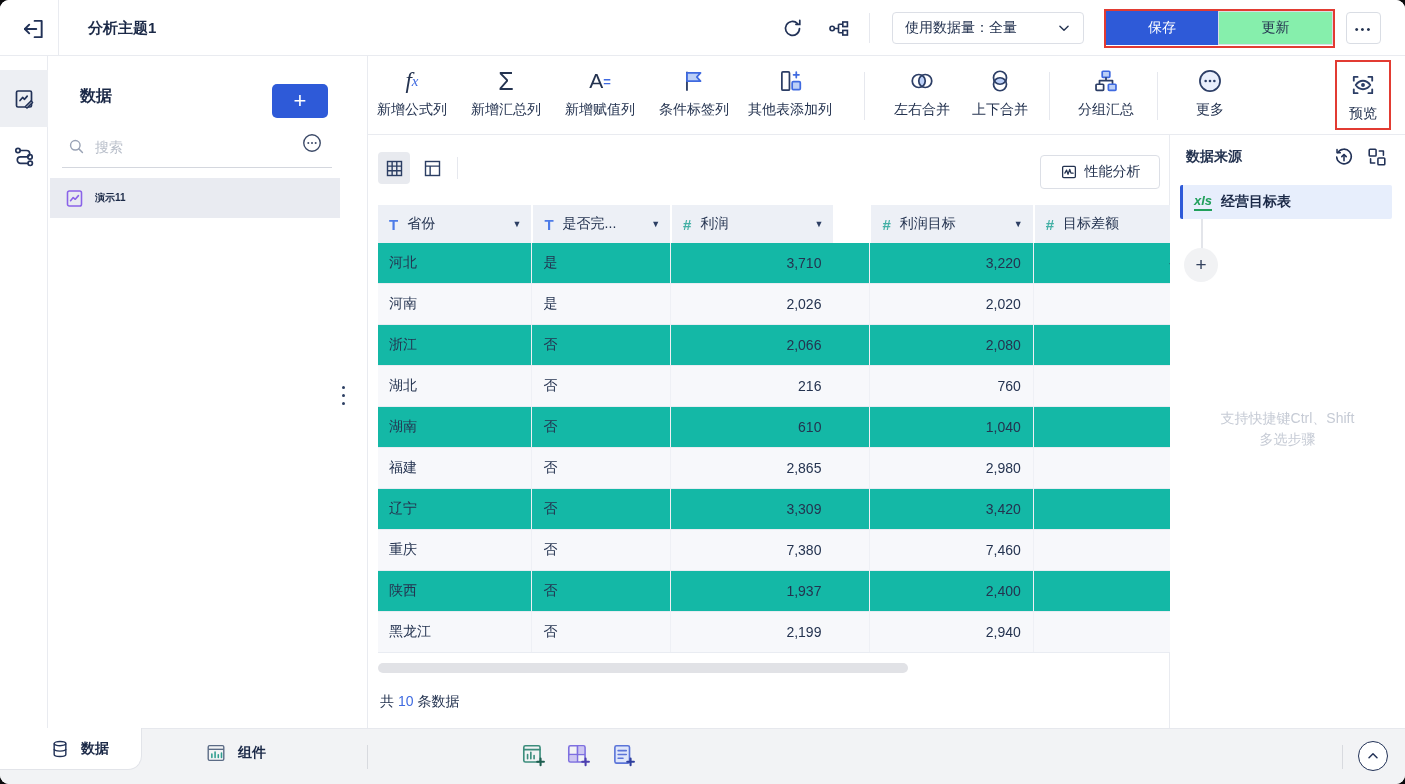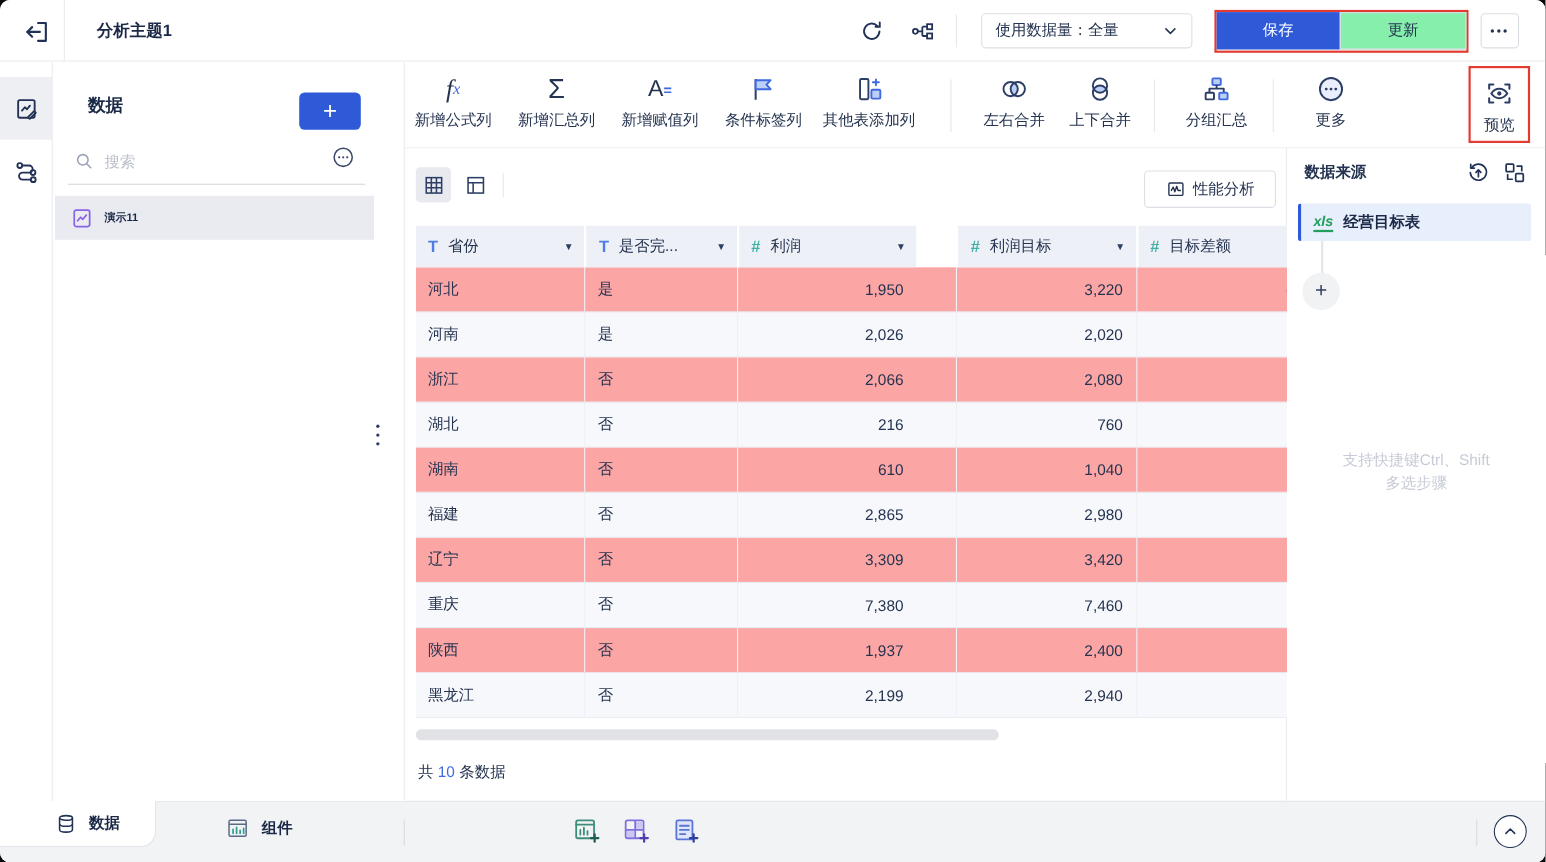--- a/index.html
+++ b/index.html
@@ -120,21 +120,21 @@
     background:#edf0f6; display:flex; align-items:center; height:38px;
     font-size:14px; color:#243350; cursor:pointer;
   }
   .th + .th { border-left:2px solid #fff; }
   .type-ic { margin:0 9px 0 11px; font-weight:700; }
   .type-ic.txt::before { content:"T"; color:#4e7ce8; font-size:15px; }
   .type-ic.num::before { content:"#"; color:#43b0a5; font-size:15px; }
   .th .spacer { flex:1; }
   .th .caret { margin-right:10px; font-size:9px; color:#2c3e63; }
   .th .caret::before { content:"▼"; }
-  .trow { display:flex; height:41px; border-bottom:1px solid #e9ecf2; background:#fca5a5; }
+  .trow { display:flex; height:41px; border-bottom:1px solid #e9ecf2; background:#14b8a6; }
   .trow:nth-child(even) { background:#f7f8fb; }
   .cell { display:flex; align-items:center; font-size:14px; color:#243350; height:100%; }
   .cell + .cell { border-left:1px solid #eef0f5; }
   .c0 { width:155px; } .c1 { width:140px; } .c2 { width:165px; } .c3 { width:165px;margin-left:36px; } .c4 { width:180px; }
   .cell.t { padding-left:11px; }
   .cell.n { justify-content:flex-end; padding-right:12px; }
   .cell.c4 { padding-right:14px; }
 
   .hscroll { position:absolute; left:10px; top:528px; width:530px; height:10px; border-radius:5px; background:#e1e2e6; cursor:pointer; }
   .tbl-footer { position:absolute; left:12px; top:558px; font-size:14px; color:#243350; }
@@ -457,21 +457,21 @@
           <div class="th c4">
             <span class="type-ic num"></span>
             <span>目标差额</span>
             <span class="spacer"></span>
           </div>
         </div>
         <div>
             <div class="trow">
     <div class="cell c0 t">河北</div>
     <div class="cell c1 t">是</div>
-    <div class="cell c2 n">1,950</div>
+    <div class="cell c2 n">3,710</div>
     <div class="cell c3 n">3,220</div>
     <div class="cell c4 n">-490</div>
   </div>
             <div class="trow">
     <div class="cell c0 t">河南</div>
     <div class="cell c1 t">是</div>
     <div class="cell c2 n">2,026</div>
     <div class="cell c3 n">2,020</div>
     <div class="cell c4 n">-6</div>
   </div>

